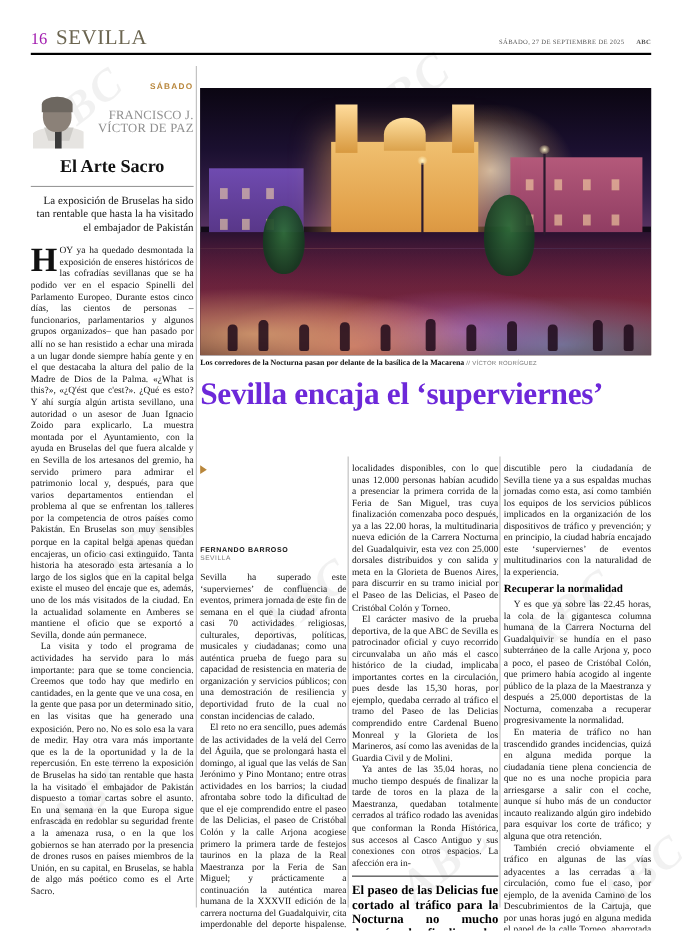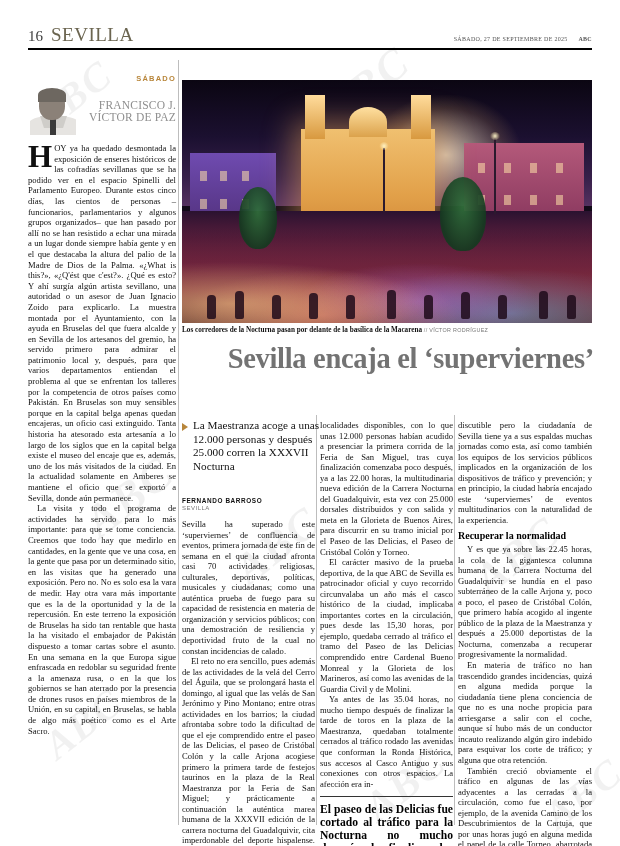--- a/index.html
+++ b/index.html
@@ -42,21 +42,21 @@
     position: absolute;
     left: 28px; top: 24px;
     width: 564px;
     height: 22px;
     display: flex;
     align-items: baseline;
     justify-content: space-between;
   }
   .folio {
     font-size: 15px;
-    color: #404040;
+    color: #a21caf;
     font-family: "Liberation Serif", serif;
     margin-right: 8px;
   }
   .section-name {
     font-size: 19px;
     letter-spacing: 0.5px;
     color: #6b6550;
     font-family: "Liberation Serif", serif;
   }
   .masthead-left { display: flex; align-items: baseline; }
@@ -316,22 +316,21 @@
   
   .headline {
     position: absolute;
     left: 182px; top: 344px;
     width: 412px;
     font-family: "Liberation Serif", serif;
     font-weight: bold;
     font-size: 28.5px;
     line-height: 30px;
     letter-spacing: -0.3px;
-    color: #737373;
-    text-align: right;
+    color: #6d28d9;
   }
 
   
   .summary {
     position: absolute;
     left: 182px; top: 419px;
     width: 133px;
     font-family: "Liberation Serif", serif;
     font-size: 11.2px;
     line-height: 13.6px;
@@ -446,20 +445,22 @@
         <div class="tie"></div>
         <div class="head"></div>
         <div class="hair"></div>
       </div>
       <div class="op-author">
         <div>FRANCISCO J.</div>
         <div>VÍCTOR DE PAZ</div>
       </div>
     </div>
 
+    <div class="op-title">El Arte Sacro</div>
+    <div class="op-standfirst">La exposición de Bruselas ha sido tan rentable que hasta la ha visitado el embajador de Pakistán</div>
 
     <div class="op-body">
       <p class="first">HOY ya ha quedado desmontada la exposición de enseres históricos de las cofradías sevillanas que se ha podido ver en el espacio Spinelli del Parlamento Europeo. Durante estos cinco días, las cientos de personas –funcionarios, parlamentarios y algunos grupos organizados– que han pasado por allí no se han resistido a echar una mirada a un lugar donde siempre había gente y en el que destacaba la altura del palio de la Madre de Dios de la Palma. «¿What is this?», «¿Q'ést que c'est?». ¿Qué es esto? Y ahí surgía algún artista sevillano, una autoridad o un asesor de Juan Ignacio Zoido para explicarlo. La muestra montada por el Ayuntamiento, con la ayuda en Bruselas del que fuera alcalde y en Sevilla de los artesanos del gremio, ha servido primero para admirar el patrimonio local y, después, para que varios departamentos entiendan el problema al que se enfrentan los talleres por la competencia de otros países como Pakistán. En Bruselas son muy sensibles porque en la capital belga apenas quedan encajeras, un oficio casi extinguido. Tanta historia ha atesorado esta artesanía a lo largo de los siglos que en la capital belga existe el museo del encaje que es, además, uno de los más visitados de la ciudad. En la actualidad solamente en Amberes se mantiene el oficio que se exportó a Sevilla, donde aún permanece.</p>
       <p>La visita y todo el programa de actividades ha servido para lo más importante: para que se tome conciencia. Creemos que todo hay que medirlo en cantidades, en la gente que ve una cosa, en la gente que pasa por un determinado sitio, en las visitas que ha generado una exposición. Pero no. No es solo esa la vara de medir. Hay otra vara más importante que es la de la oportunidad y la de la repercusión. En este terreno la exposición de Bruselas ha sido tan rentable que hasta la ha visitado el embajador de Pakistán dispuesto a tomar cartas sobre el asunto. En una semana en la que Europa sigue enfrascada en redoblar su seguridad frente a la amenaza rusa, o en la que los gobiernos se han aterrado por la presencia de drones rusos en países miembros de la Unión, en su capital, en Bruselas, se habla de algo más poético como es el Arte Sacro.</p>
     </div>
   </div>
 
   <div class="photo">
     <div class="sky"></div>
     <div class="glow"></div>
@@ -526,21 +527,20 @@
     <span>Los corredores de la Nocturna pasan por delante de la basílica de la Macarena</span>
     <span class="credit">// VÍCTOR RODRÍGUEZ</span>
   </div>
 
   <div class="headline">
     <div>Sevilla encaja el ‘superviernes’</div>
   </div>
 
   <div class="summary">
     <span class="bullet-tri"></span>
-    <span>La Maestranza acoge a unas 12.000 personas y después 25.000 corren la XXXVII Nocturna</span>
   </div>
 
   <div class="byline">
     <div class="name">FERNANDO BARROSO</div>
     <div class="city">SEVILLA</div>
   </div>
 
   <div class="acol" id="col2">
     <p class="noindent">Sevilla ha superado este ‘superviernes’ de confluencia de eventos, primera jornada de este fin de semana en el que la ciudad afronta casi 70 actividades religiosas, culturales, deportivas, políticas, musicales y ciudadanas; como una auténtica prueba de fuego para su capacidad de resistencia en materia de organización y servicios públicos; con una demostración de resiliencia y deportividad fruto de la cual no constan incidencias de calado.</p>
     <p>El reto no era sencillo, pues además de las actividades de la velá del Cerro del Águila, que se prolongará hasta el domingo, al igual que las velás de San Jerónimo y Pino Montano; entre otras actividades en los barrios; la ciudad afrontaba sobre todo la dificultad de que el eje comprendido entre el paseo de las Delicias, el paseo de Cristóbal Colón y la calle Arjona acogiese primero la primera tarde de festejos taurinos en la plaza de la Real Maestranza por la Feria de San Miguel; y prácticamente a continuación la auténtica marea humana de la XXXVII edición de la carrera nocturna del Guadalquivir, cita imperdonable del deporte hispalense. La plaza de Toros de la Maestranza comenzaba además su primera tarde de la Feria de San Miguel sin</p>

